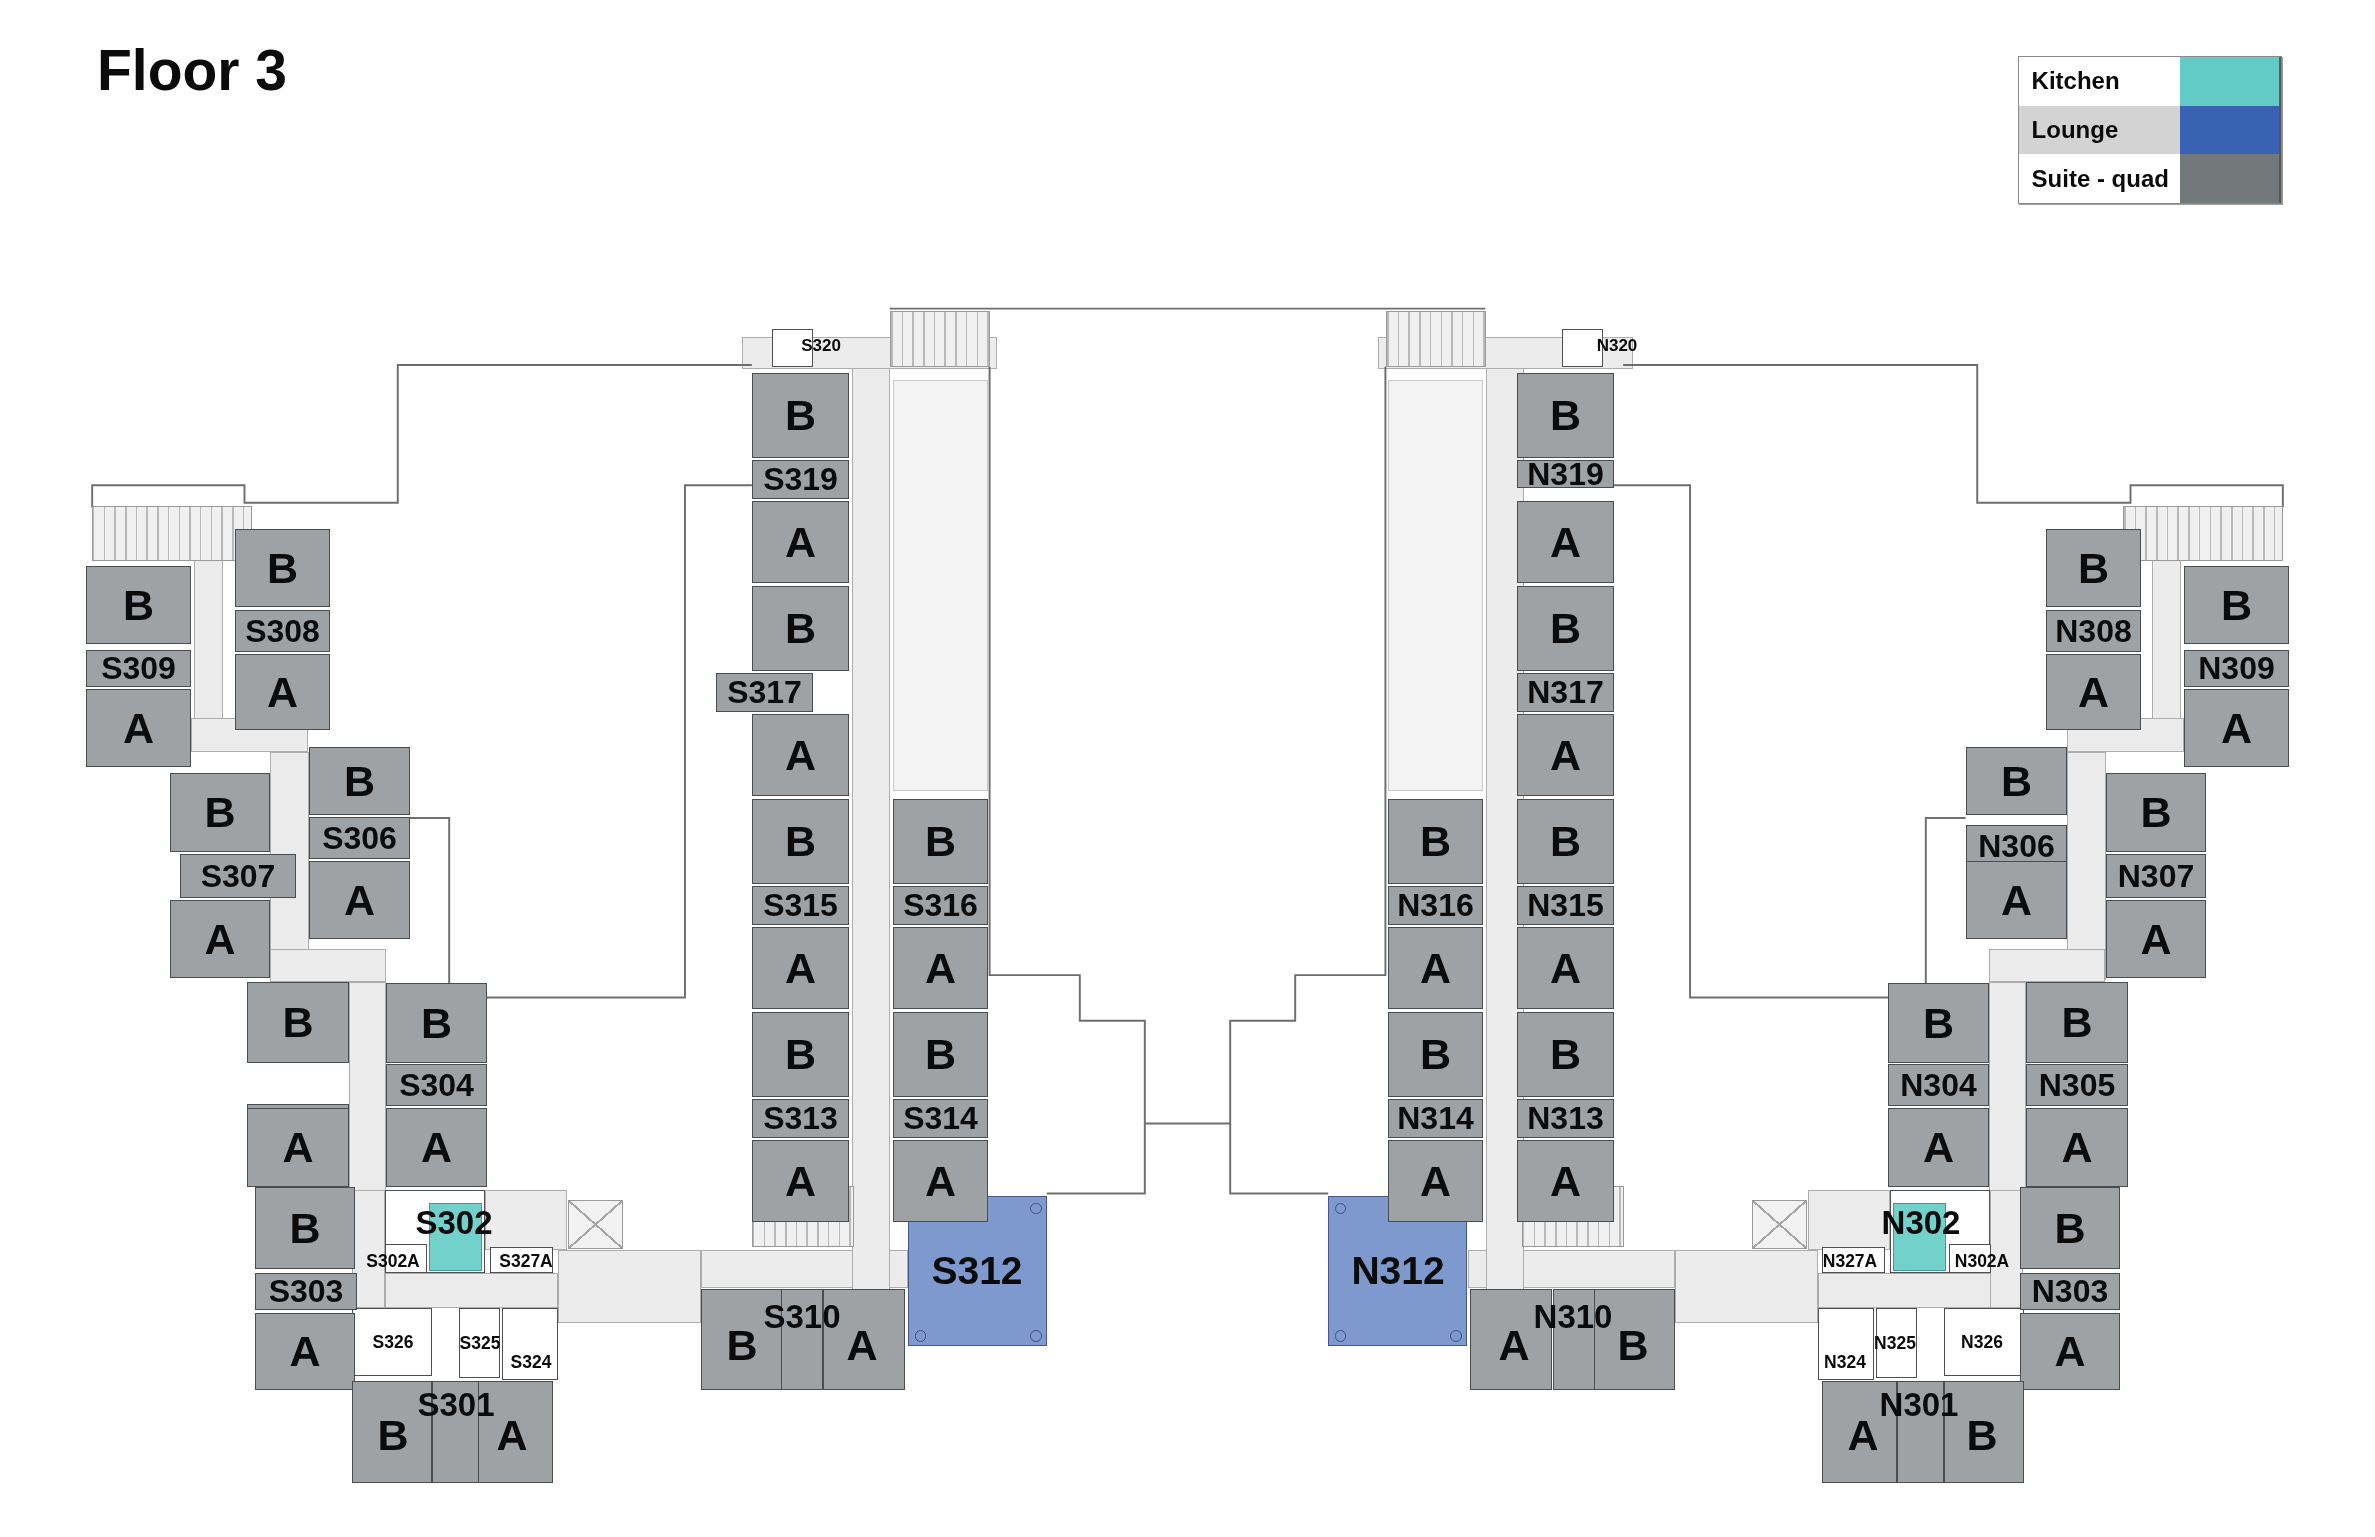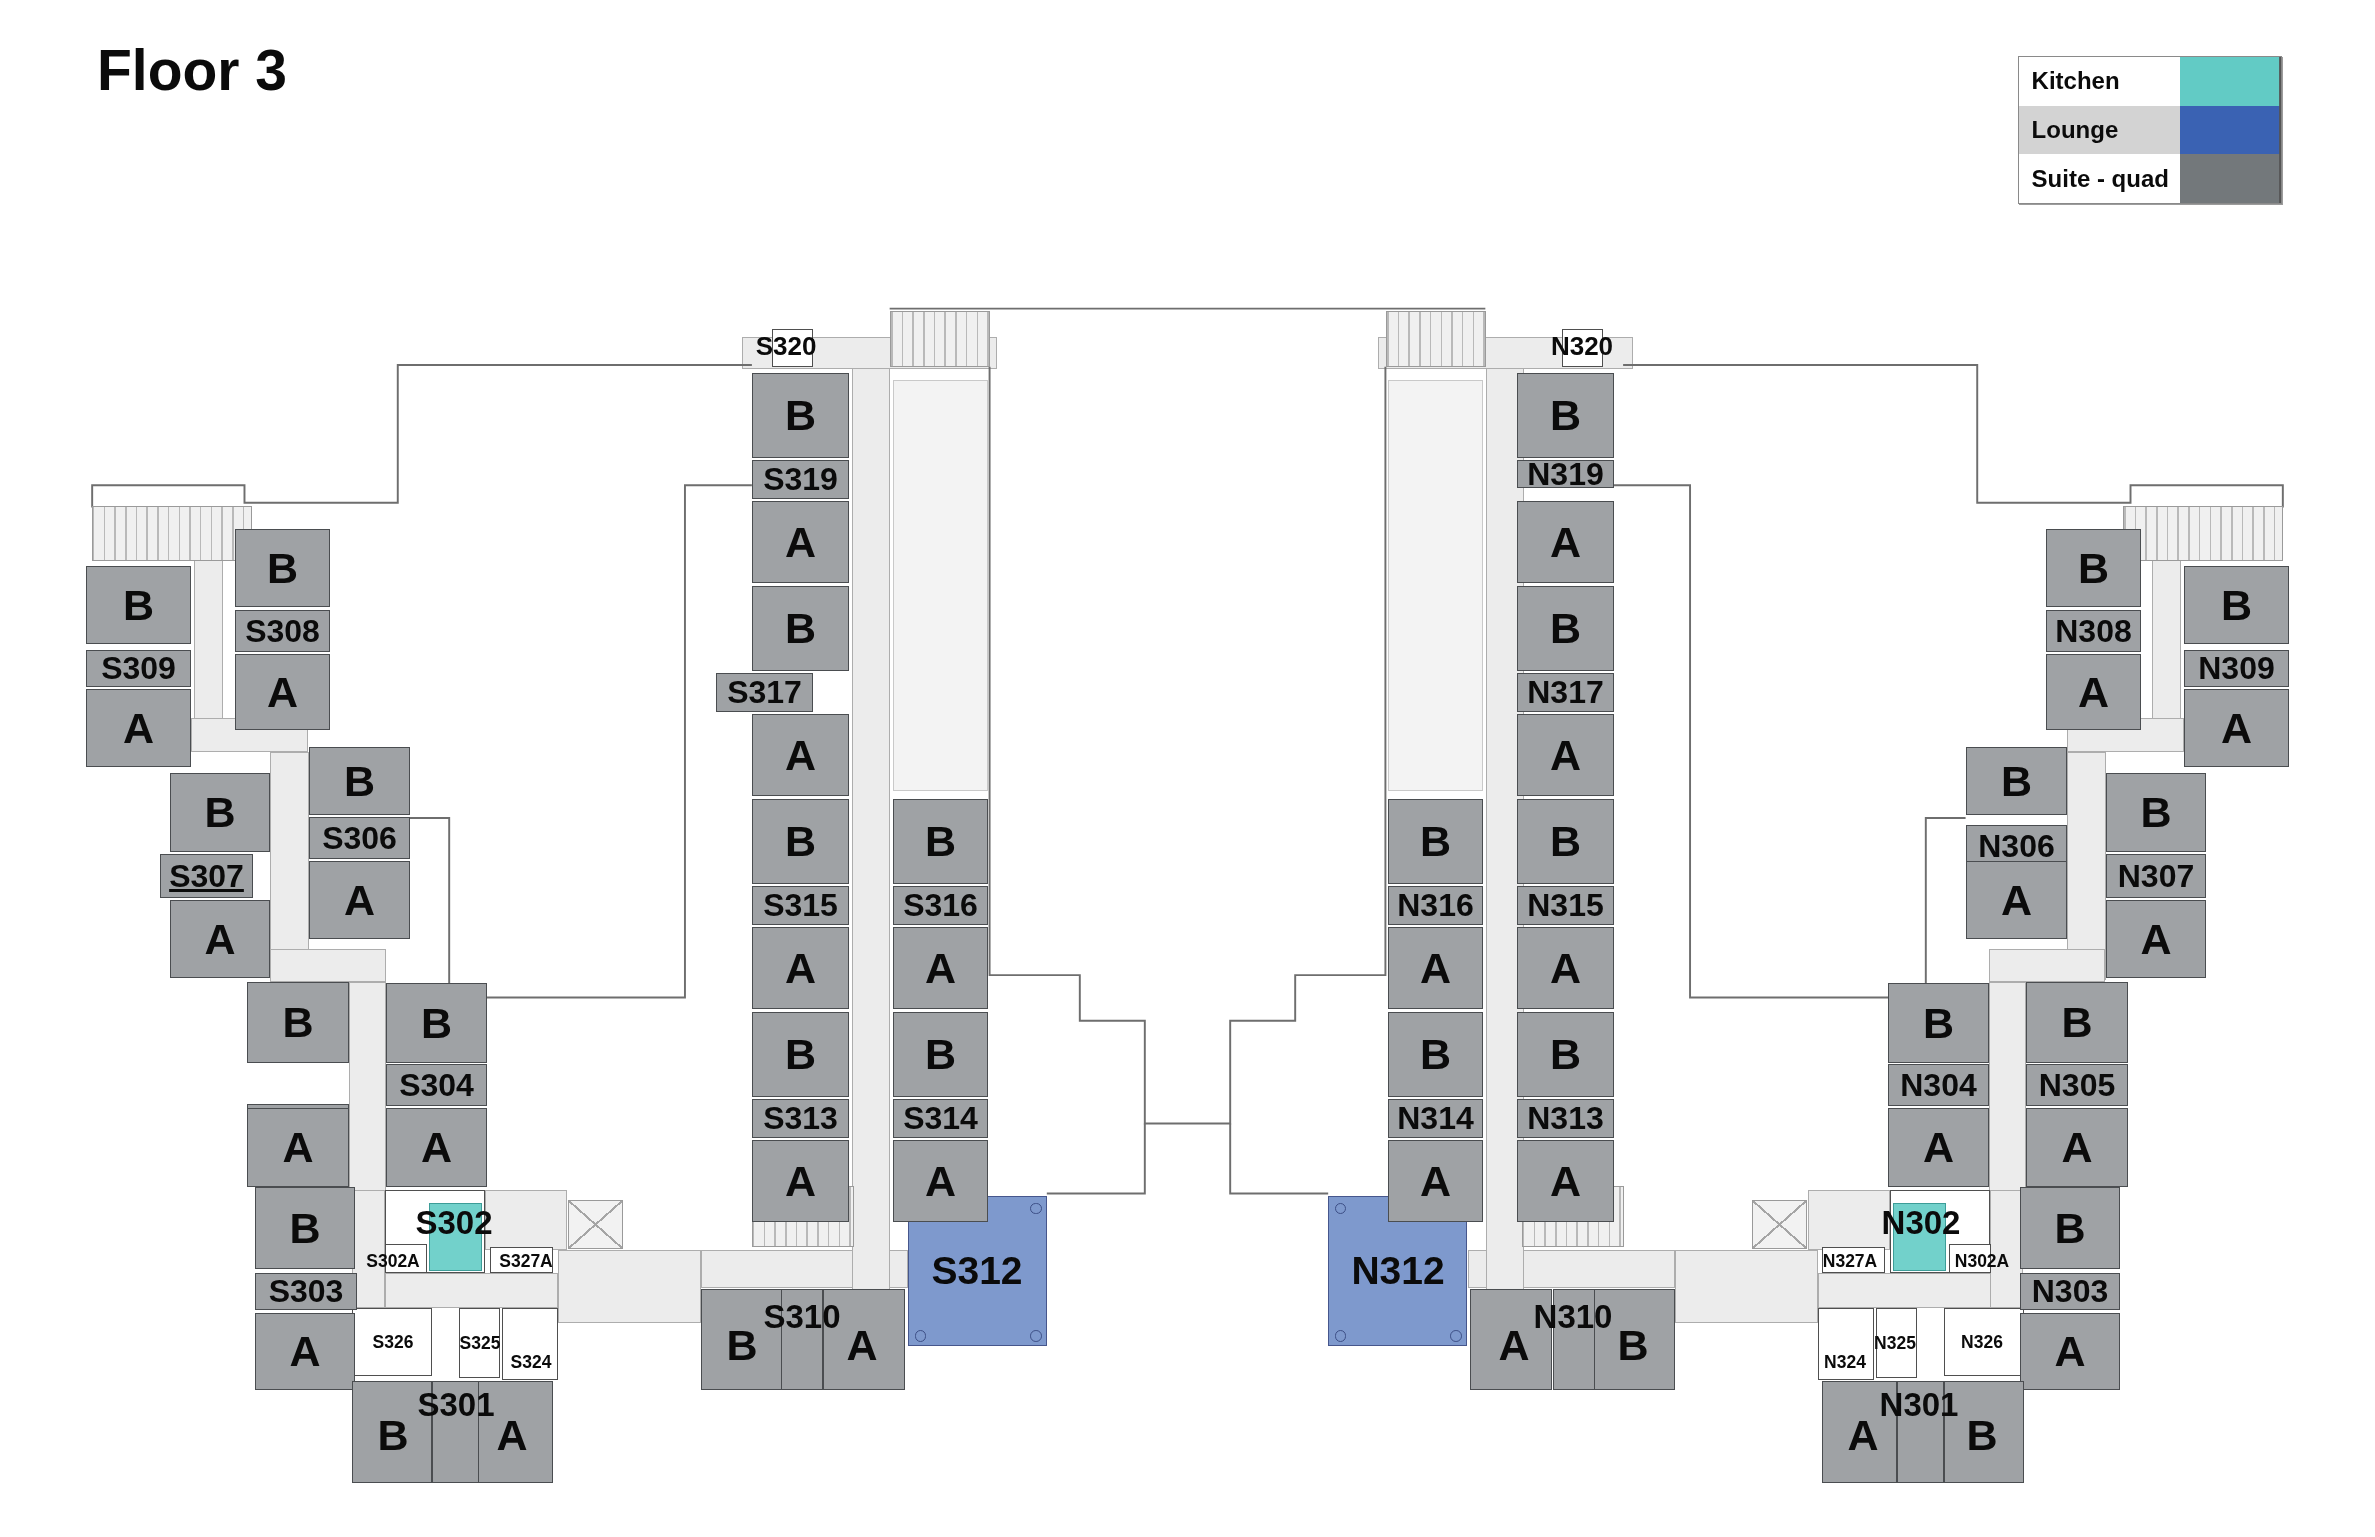--- a/index.html
+++ b/index.html
@@ -22,21 +22,21 @@
       linear-gradient(to top right, transparent calc(50% - 1px), #a5a5a5 calc(50% - 1px), #a5a5a5 calc(50% + 1px), transparent calc(50% + 1px)),
       linear-gradient(to bottom right, transparent calc(50% - 1px), #a5a5a5 calc(50% - 1px), #a5a5a5 calc(50% + 1px), transparent calc(50% + 1px));}
   .kitchen{background:var(--kitchen_fill);border:1.9px solid #3d9d98;z-index:5;}
   .lounge{background:var(--lounge_fill);border:1.9px solid #46568c;z-index:4;}
   .dot{position:absolute;width:9.7px;height:9.7px;border:1.9px solid #3d4f86;border-radius:50%;}
   .flabel{position:absolute;transform:translate(-50%,-50%);font-weight:700;
           white-space:nowrap;z-index:6;}
   .sz-letter{font-size:43px;}
   .sz-lg{font-size:39px;}
   .sz-md{font-size:33px;}
-  .sz-sm{font-size:26px;}
+  .sz-sm{font-size:17px;margin-left:35px;}
   .sz-xs{font-size:17.5px;}
   #outline{position:absolute;left:0;top:0;z-index:2;pointer-events:none;}
   #outline path{fill:none;stroke:#6e6e6e;stroke-width:2px;}
   #title{position:absolute;left:97px;top:37px;font-weight:700;font-size:57px;
          line-height:1.17;z-index:7;}
   #legend{position:absolute;left:2018px;top:56px;width:262px;height:146px;
           border:1px solid #8a8a8a;box-shadow:1px 1px 0 #9c9c9c;z-index:7;
           display:flex;flex-direction:column;}
   .lrow{flex:1;display:flex;}
   .llabel{flex:1;display:flex;align-items:center;padding-left:12.6px;
@@ -138,21 +138,21 @@
     </div>
     <div class="rm kitchen" style="left: 429px; top: 1203px; width: 53px; height: 68px;"></div>
     <div class="rm kitchen" style="left: 1893px; top: 1203px; width: 53px; height: 68px;"></div>
     <div class="rm suite vletter" style="left: 86px; top: 566px; width: 105px; height: 78px;">B</div>
     <div class="rm suite bandbox" style="left: 86px; top: 650px; width: 105px; height: 37px;">S309</div>
     <div class="rm suite vletter" style="left: 86px; top: 689px; width: 105px; height: 78px;">A</div>
     <div class="rm suite vletter" style="left: 235px; top: 529px; width: 95px; height: 78px;">B</div>
     <div class="rm suite bandbox" style="left: 235px; top: 610px; width: 95px; height: 42px;">S308</div>
     <div class="rm suite vletter" style="left: 235px; top: 654px; width: 95px; height: 76px;">A</div>
     <div class="rm suite vletter" style="left: 170px; top: 773px; width: 100px; height: 79px;">B</div>
-    <div class="rm suite bandbox" style="left: 160px; top: 854px; width: 93px; height: 44px; text-decoration: underline;">S307</div>
+    <div class="rm suite bandbox" style="left: 180px; top: 854px; width: 116px; height: 44px;">S307</div>
     <div class="rm suite vletter" style="left: 170px; top: 900px; width: 100px; height: 78px;">A</div>
     <div class="rm suite vletter" style="left: 309px; top: 747px; width: 101px; height: 68px;">B</div>
     <div class="rm suite bandbox" style="left: 309px; top: 817px; width: 101px; height: 42px;">S306</div>
     <div class="rm suite vletter" style="left: 309px; top: 861px; width: 101px; height: 78px;">A</div>
     <div class="rm suite vletter" style="left: 247px; top: 982px; width: 102px; height: 81px;">B</div>
     <div class="rm suite bandbox" style="left: 247px; top: 1064px; width: 102px; height: 42px; margin-top: 40px;">S305</div>
     <div class="rm suite vletter" style="left: 247px; top: 1108px; width: 102px; height: 79px;">A</div>
     <div class="rm suite vletter" style="left: 386px; top: 983px; width: 101px; height: 80px;">B</div>
     <div class="rm suite bandbox" style="left: 386px; top: 1064px; width: 101px; height: 42px;">S304</div>
     <div class="rm suite vletter" style="left: 386px; top: 1108px; width: 101px; height: 79px;">A</div>

